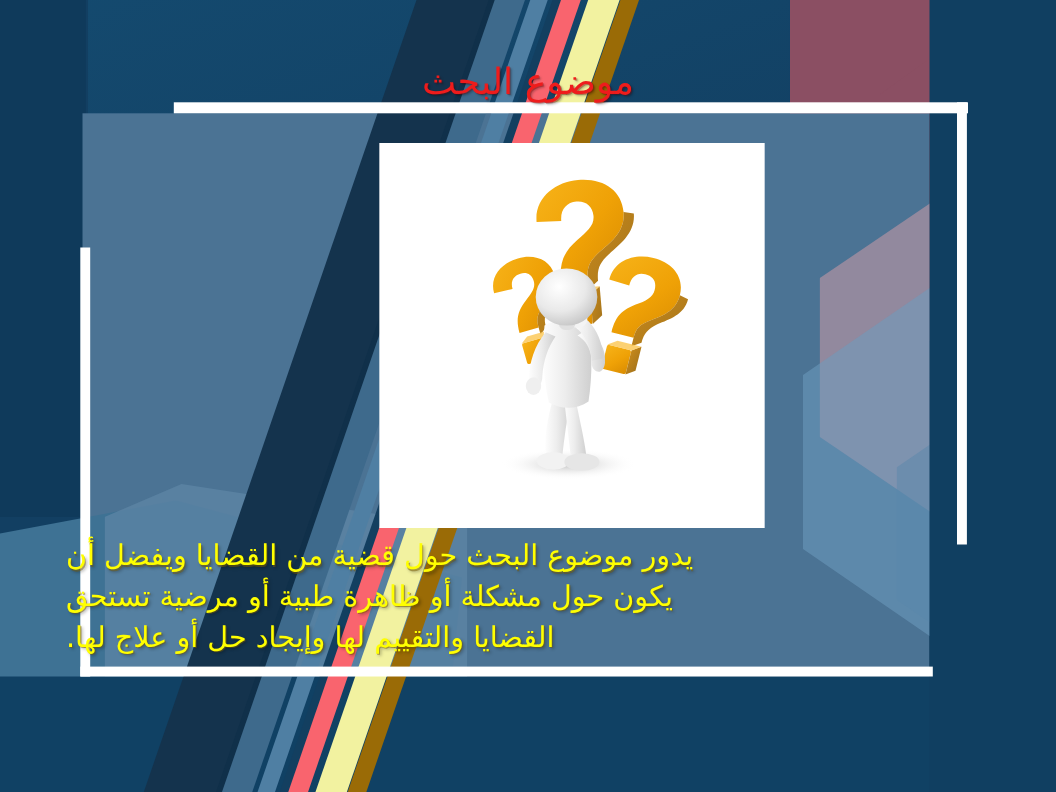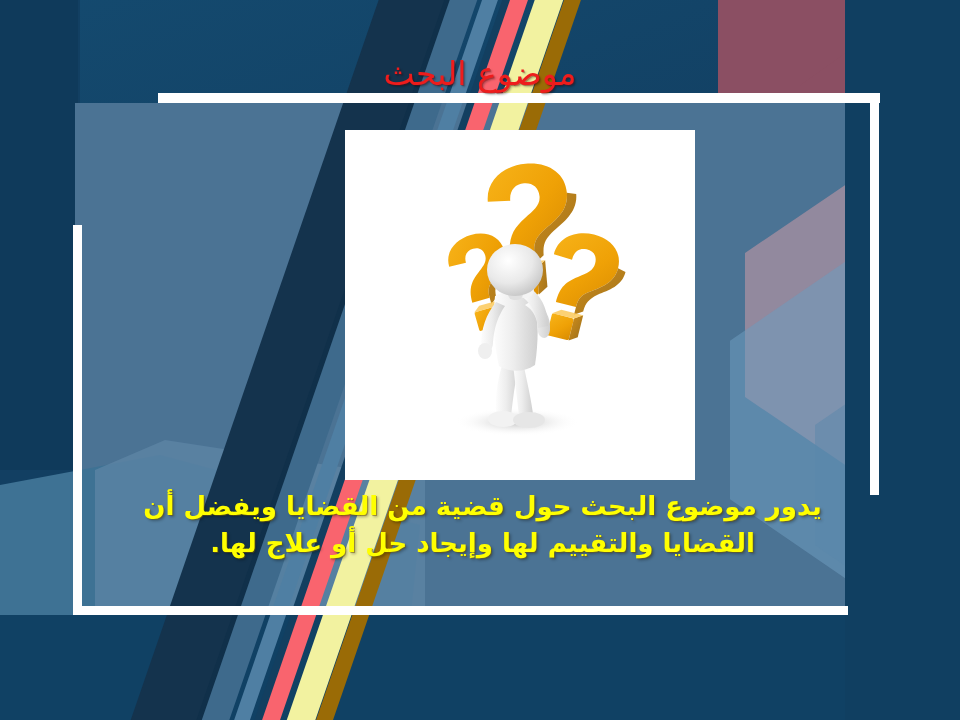--- a/index.html
+++ b/index.html
@@ -206,24 +206,24 @@
     background: #ffffff;
   }
 
   
   .body-text {
     position: absolute;
     left: 60px;
     top: 488px;
     width: 845px;
     direction: rtl;
-    text-align: center;
+    text-align: left;
     color: #ffff00;
     font-size: 26px;
-    font-weight: 700;
+    font-weight: 400;
     line-height: 1.42;
     z-index: 45;
     text-shadow:
       1px 1px 0 rgba(120,90,0,.5),
       2px 2px 3px rgba(0,0,0,.30);
   }
   .body-text .ln { display: block; }
 </style>
 </head>
 <body>
@@ -373,16 +373,17 @@
           <ellipse cx="170" cy="140" rx="28" ry="26" fill="url(#headG)"></ellipse>
         </g>
       </svg>
     </div>
   </div>
 
   <div class="title">موضوع البحث</div>
 
   <div class="body-text">
     <span class="ln">يدور موضوع البحث حول قضية من القضايا ويفضل أن</span>
+    <span class="ln">يكون حول مشكلة أو ظاهرة طبية أو مرضية تستحق</span>
     <span class="ln">القضايا والتقييم لها وإيجاد حل أو علاج لها.</span>
   </div>
 
 </div>
 
 </body></html>

